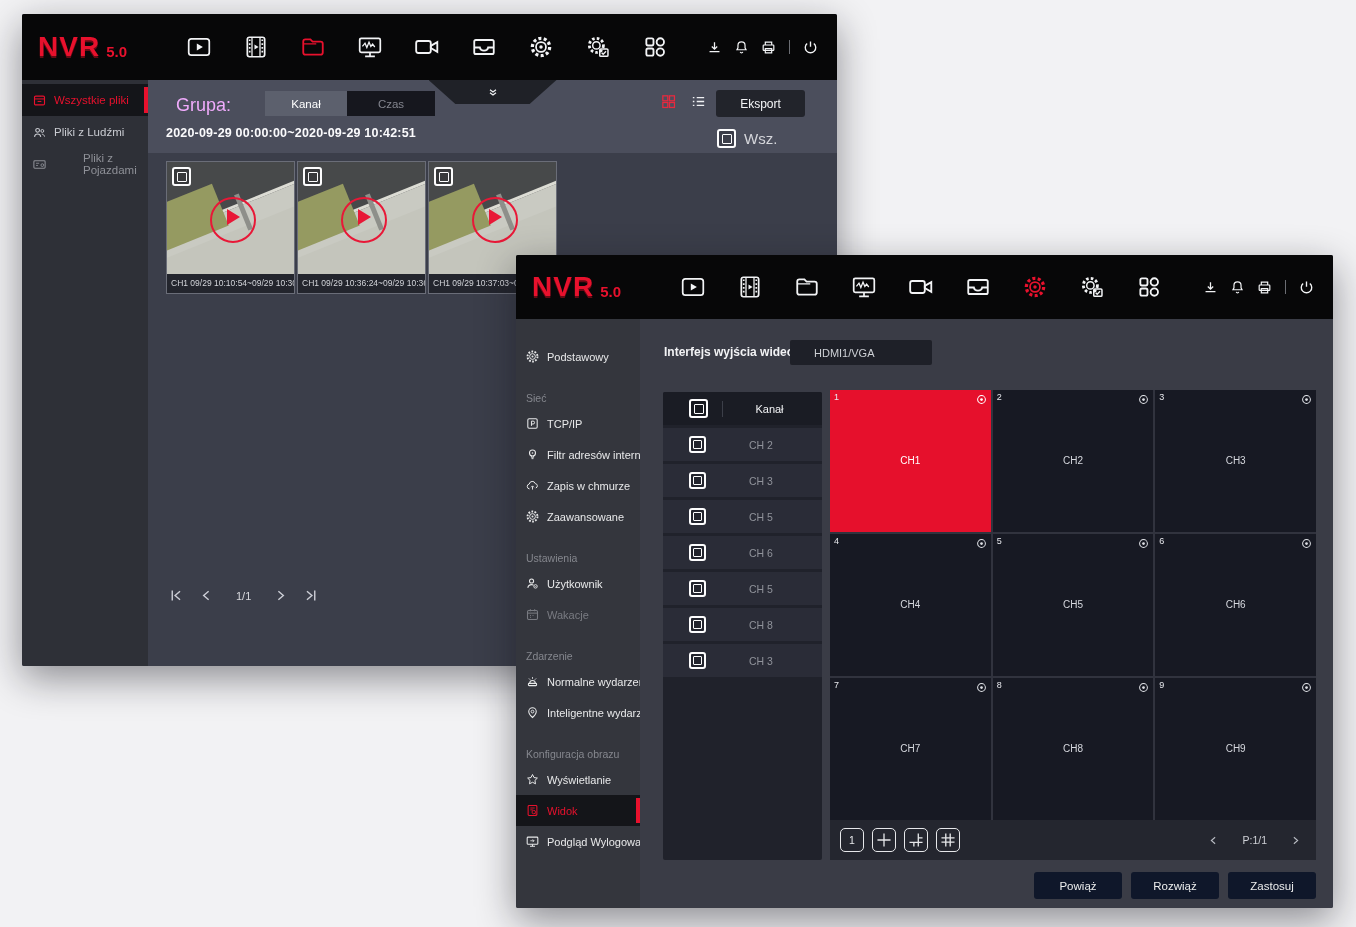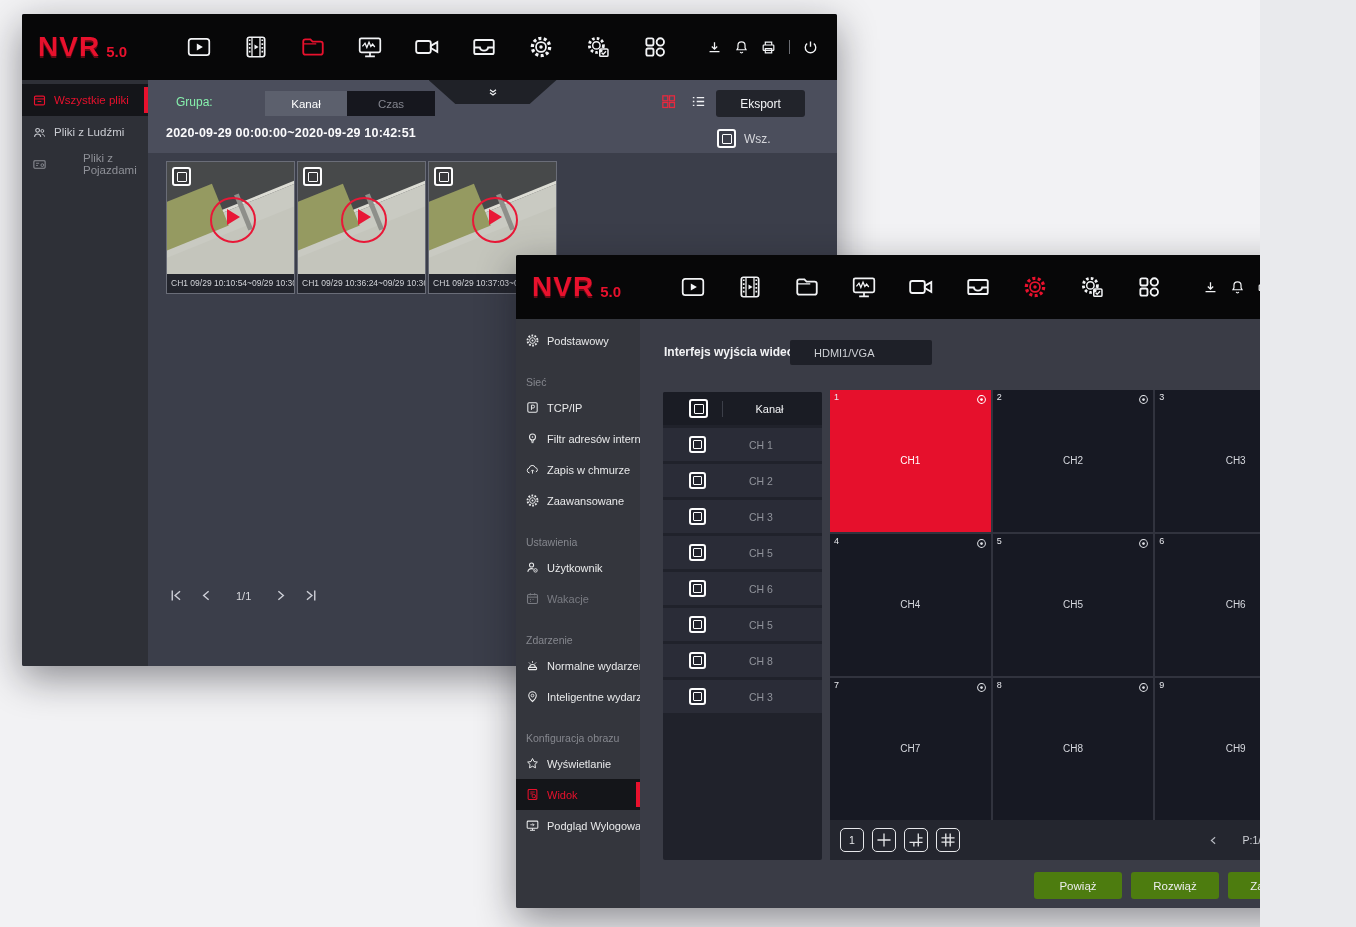--- a/index.html
+++ b/index.html
@@ -1,16 +1,16 @@
 <!DOCTYPE html>
 <html><head>
 <meta charset="utf-8">
 <style>
   html,body{margin:0;padding:0;background:#e9eaed;}
-  .stage{position:relative;width:1260px;height:927px;background:#f2f2f4;overflow:hidden;
+  .stage{position:relative;width:1356px;height:927px;background:#f2f2f4;overflow:hidden;
          font-family:"Liberation Sans",sans-serif;-webkit-font-smoothing:antialiased;}
   svg{display:block;}
 
   
   .window{position:absolute;border-radius:2px;box-shadow:0 12px 38px rgba(15,16,24,.45);overflow:hidden;}
   .win-back{left:22px;top:14px;width:815px;height:652px;background:#3d404d;}
   .win-front{left:516px;top:255px;width:817px;height:653px;background:#3a3c46;}
 
   
   .titlebar{position:relative;height:66px;background:#070708;display:flex;align-items:center;}
@@ -33,33 +33,33 @@
   .bw-item svg{width:15px;height:15px;flex:none;}
   .bw-item.active{background:#141519;color:#e8112d;}
   .bw-item.active::after{content:"";position:absolute;right:0;top:3px;bottom:3px;width:4px;background:#e8112d;}
   .bw-item.dim{color:#8e9097;gap:36px;}
   .bw-content{position:relative;flex:1;background:#3d404d;}
   .bw-filter{position:absolute;left:0;right:0;top:0;height:73px;background:#4b4e5c;}
   .collapse-tab{position:absolute;left:50%;top:0;width:128px;height:24px;margin-left:-64px;background:#1f2127;
                 clip-path:polygon(0 0,100% 0,79% 100%,21% 100%);display:flex;align-items:center;justify-content:center;
                 color:#eef0f2;cursor:pointer;}
   .collapse-tab svg{width:16px;height:16px;}
-  .grp-label{position:absolute;left:28px;top:15px;color:#86efac;font-size:12px;}
+  .grp-label{position:absolute;left:28px;top:15px;color:#f0abfc;font-size:18px;}
   .seg{position:absolute;top:11px;height:25px;display:flex;cursor:pointer;}
   .seg-ch{left:117px;width:82px;background:#5c606d;color:#fff;}
   .seg-tm{left:199px;width:88px;background:#16171e;color:#83858e;}
   .seg-btn{display:flex;align-items:center;justify-content:center;font-size:11.5px;height:25px;width:100%;}
   .view-toggles{position:absolute;left:512px;top:13px;display:flex;gap:13px;align-items:center;}
   .vt{cursor:pointer;}
   .vt svg{width:17px;height:17px;}
   .vt.red{color:#e8293f;}
   .vt.white{color:#f0f1f4;}
   .export-btn{position:absolute;left:568px;top:10px;width:89px;height:27px;background:#22242b;border-radius:3px;
               color:#f4f5f7;font-size:12px;display:flex;align-items:center;justify-content:center;cursor:pointer;}
-  .wsz{position:absolute;left:569px;top:49px;display:flex;align-items:center;gap:8px;color:#d5d6db;font-size:12px;cursor:pointer;}
+  .wsz{position:absolute;left:569px;top:49px;display:flex;align-items:center;gap:8px;color:#d5d6db;font-size:15px;cursor:pointer;}
   .date-range{position:absolute;left:18px;top:46px;color:#fbfbfd;font-size:12.5px;font-weight:700;letter-spacing:.2px;}
   .bw-files{position:absolute;left:0;right:0;top:73px;bottom:0;background:#3b3e4a;}
   
   .cb{width:15px;height:15px;border:2px solid #fdfdfe;border-radius:3px;position:relative;flex:none;cursor:pointer;background:rgba(10,10,14,.25);}
   .cb::after{content:"";position:absolute;inset:2.5px;border:1.5px solid #fdfdfe;border-radius:1px;}
   
   .thumb{position:absolute;top:8px;width:127px;height:131px;background:#30323c;border:1px solid #6a6d78;cursor:pointer;}
   .thumb-img{position:relative;height:112px;background:#c9cac2;overflow:hidden;}
   .t-road{position:absolute;left:-20%;top:-42%;width:160%;height:74%;background:#47494a;transform:rotate(-22deg);border-bottom:3px solid #dcdcd4;}
   .t-grass{position:absolute;left:-14%;top:30%;width:58%;height:40%;background:#959a61;transform:rotate(-22deg);}
@@ -71,21 +71,21 @@
   .t-cap{position:absolute;left:0;right:0;bottom:0;height:19px;background:#23252d;color:#d2d4d9;font-size:8.5px;
          line-height:19px;padding:0 4px;white-space:nowrap;overflow:hidden;}
   
   .bw-pag{position:absolute;left:20px;top:434px;display:flex;align-items:center;gap:13px;color:#ccced6;}
   .pgic{cursor:pointer;}
   .pgic svg{width:17px;height:17px;}
   .pg-num{font-size:11px;color:#d7d8dd;margin:0 8px;}
 
   
   .fw-body{position:absolute;top:64px;left:0;right:0;bottom:0;display:flex;}
-  .fw-side{width:124px;background:#34363d;flex:none;padding-top:6px;overflow:hidden;}
+  .fw-side{width:124px;background:#34363d;flex:none;padding-top:22px;overflow:hidden;}
   .snav-section{height:20px;margin-top:16px;padding-left:10px;display:flex;align-items:center;
                 color:#85878e;font-size:10.5px;}
   .snav-item{position:relative;height:31px;display:flex;align-items:center;gap:7px;padding-left:9px;
              color:#e8e9ea;font-size:11px;cursor:pointer;white-space:nowrap;}
   .snav-item svg{width:15px;height:15px;flex:none;}
   .snav-item.dim{color:#797b82;}
   .snav-item.active{background:#141519;color:#e8112d;}
   .snav-item.active::after{content:"";position:absolute;right:0;top:3px;bottom:3px;width:4px;background:#e8112d;}
   .fw-main{position:relative;flex:1;background:#3a3c46;}
   .out-label{position:absolute;left:24px;top:26px;color:#f2f3f5;font-size:12px;font-weight:700;}
@@ -121,21 +121,21 @@
   .lay{width:22px;height:22px;border:1.7px solid #e6e7ea;border-radius:5px;margin-left:8px;position:relative;
        cursor:pointer;color:#e6e7ea;display:flex;align-items:center;justify-content:center;}
   .lay:first-of-type{margin-left:10px;}
   .lay .num{font-size:10.5px;color:#e6e7ea;}
   .lay svg{width:18px;height:18px;}
   .bar-pag{position:absolute;right:14px;top:0;height:40px;display:flex;align-items:center;gap:22px;color:#b9bcc3;}
   .bar-pag .pgic svg{width:13px;height:13px;}
   .bar-pg-num{font-size:10.5px;color:#cfd1d7;}
   
   .actions{position:absolute;left:0;right:17px;top:553px;display:flex;justify-content:flex-end;gap:9px;}
-  .btn{min-width:88px;height:27px;background:#4d7c0f;border-radius:3px;color:#eceded;font-size:11.5px;
+  .btn{min-width:88px;height:27px;background:#0f172a;border-radius:3px;color:#eceded;font-size:11.5px;
        display:flex;align-items:center;justify-content:center;cursor:pointer;padding:0 10px;box-sizing:border-box;text-align:right;}
 </style>
 </head>
 <body>
 
 <svg width="0" height="0" style="position:absolute">
   <defs>
     <symbol id="i-play" viewBox="0 0 24 24">
         <rect x="2.5" y="4.5" width="19" height="15" rx="2.5" fill="none" stroke="currentColor" stroke-width="1.6"></rect>
         <path d="M10 8.8l5.6 3.2-5.6 3.2z" fill="currentColor"></path>
@@ -665,24 +665,20 @@
               </svg>
             </span>
         </div>
 
         <div class="chan-table">
           <div class="th">
             <span class="cb"></span>
             <span class="th-div"></span>
             <span class="th-label">Kanał</span>
           </div>
-          <div class="trow">
-              <span class="cb"></span>
-              <span class="tcell">CH 1</span>
-            </div>
           <div class="trow">
               <span class="cb"></span>
               <span class="tcell">CH 2</span>
             </div>
           <div class="trow">
               <span class="cb"></span>
               <span class="tcell">CH 3</span>
             </div>
           <div class="trow">
               <span class="cb"></span>

